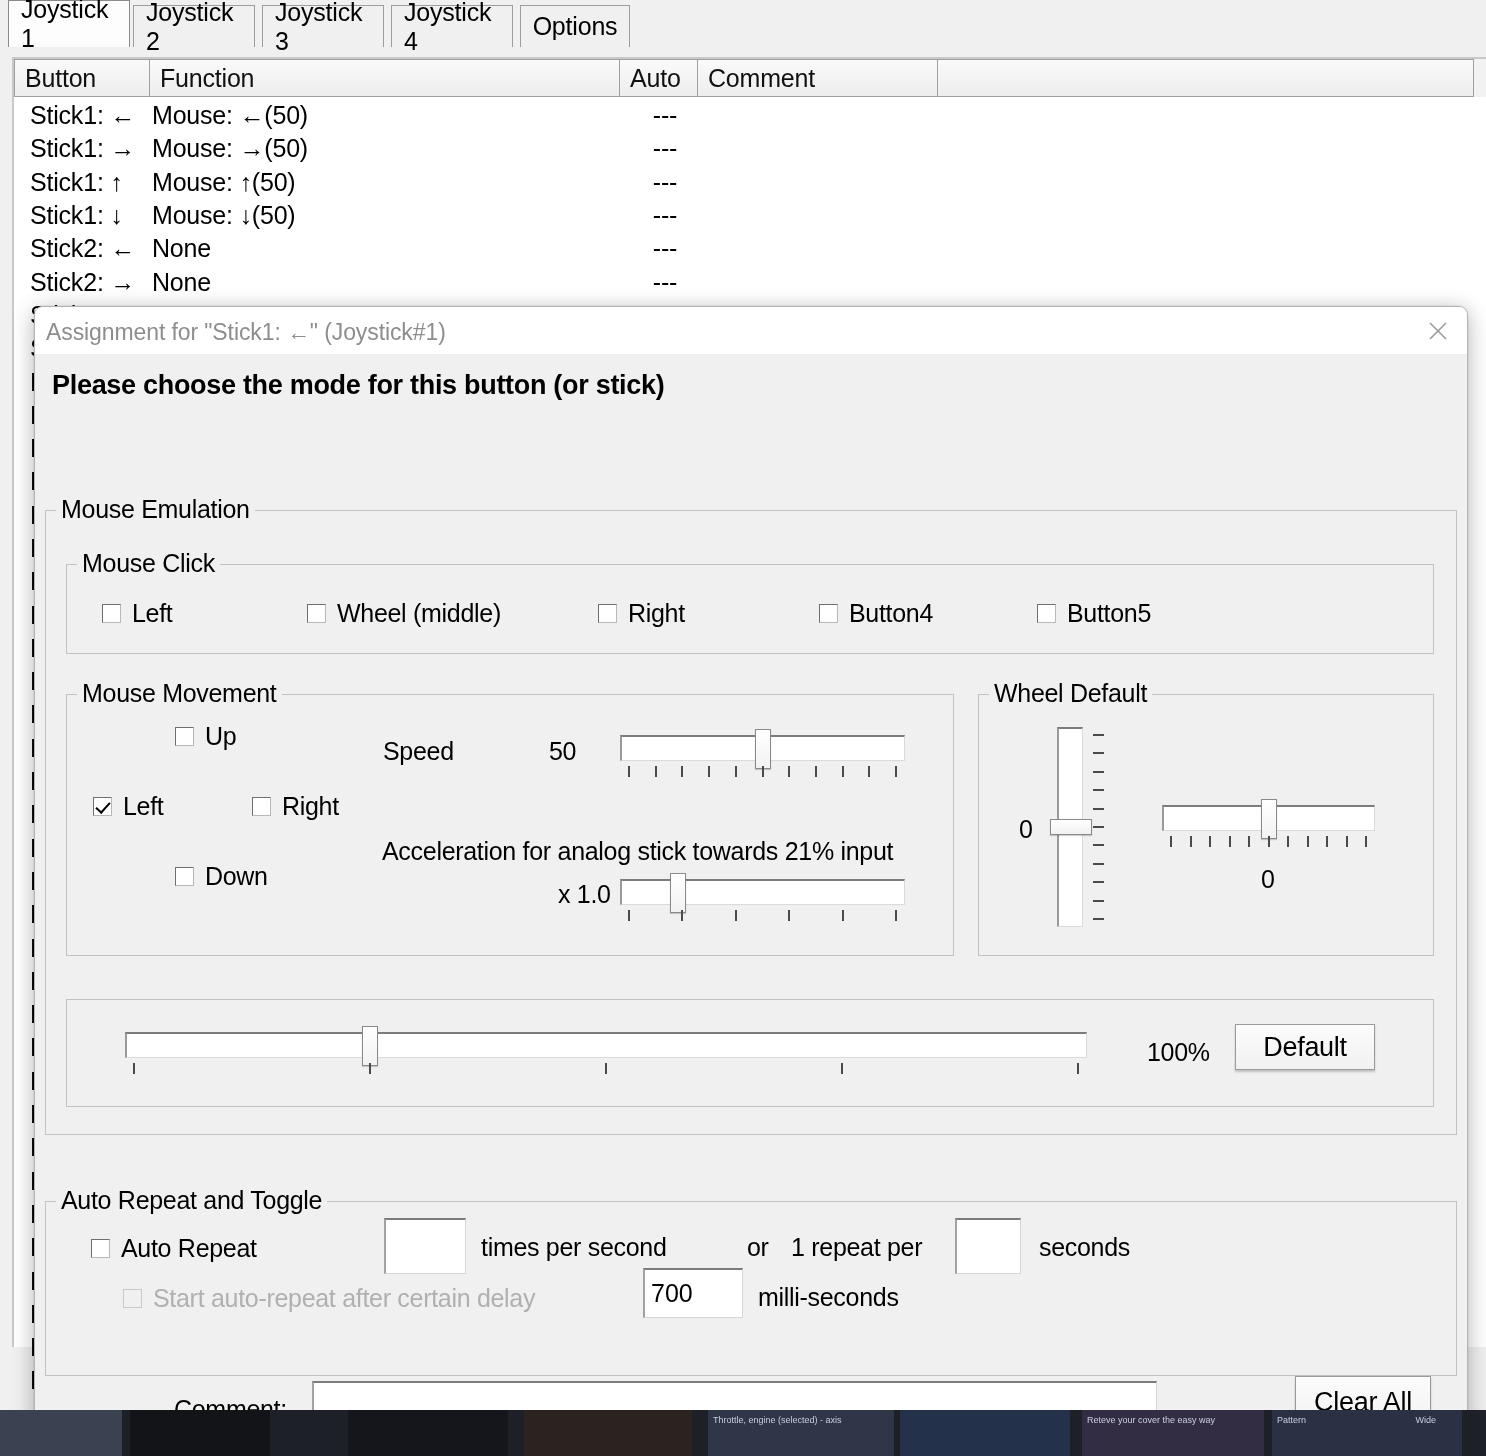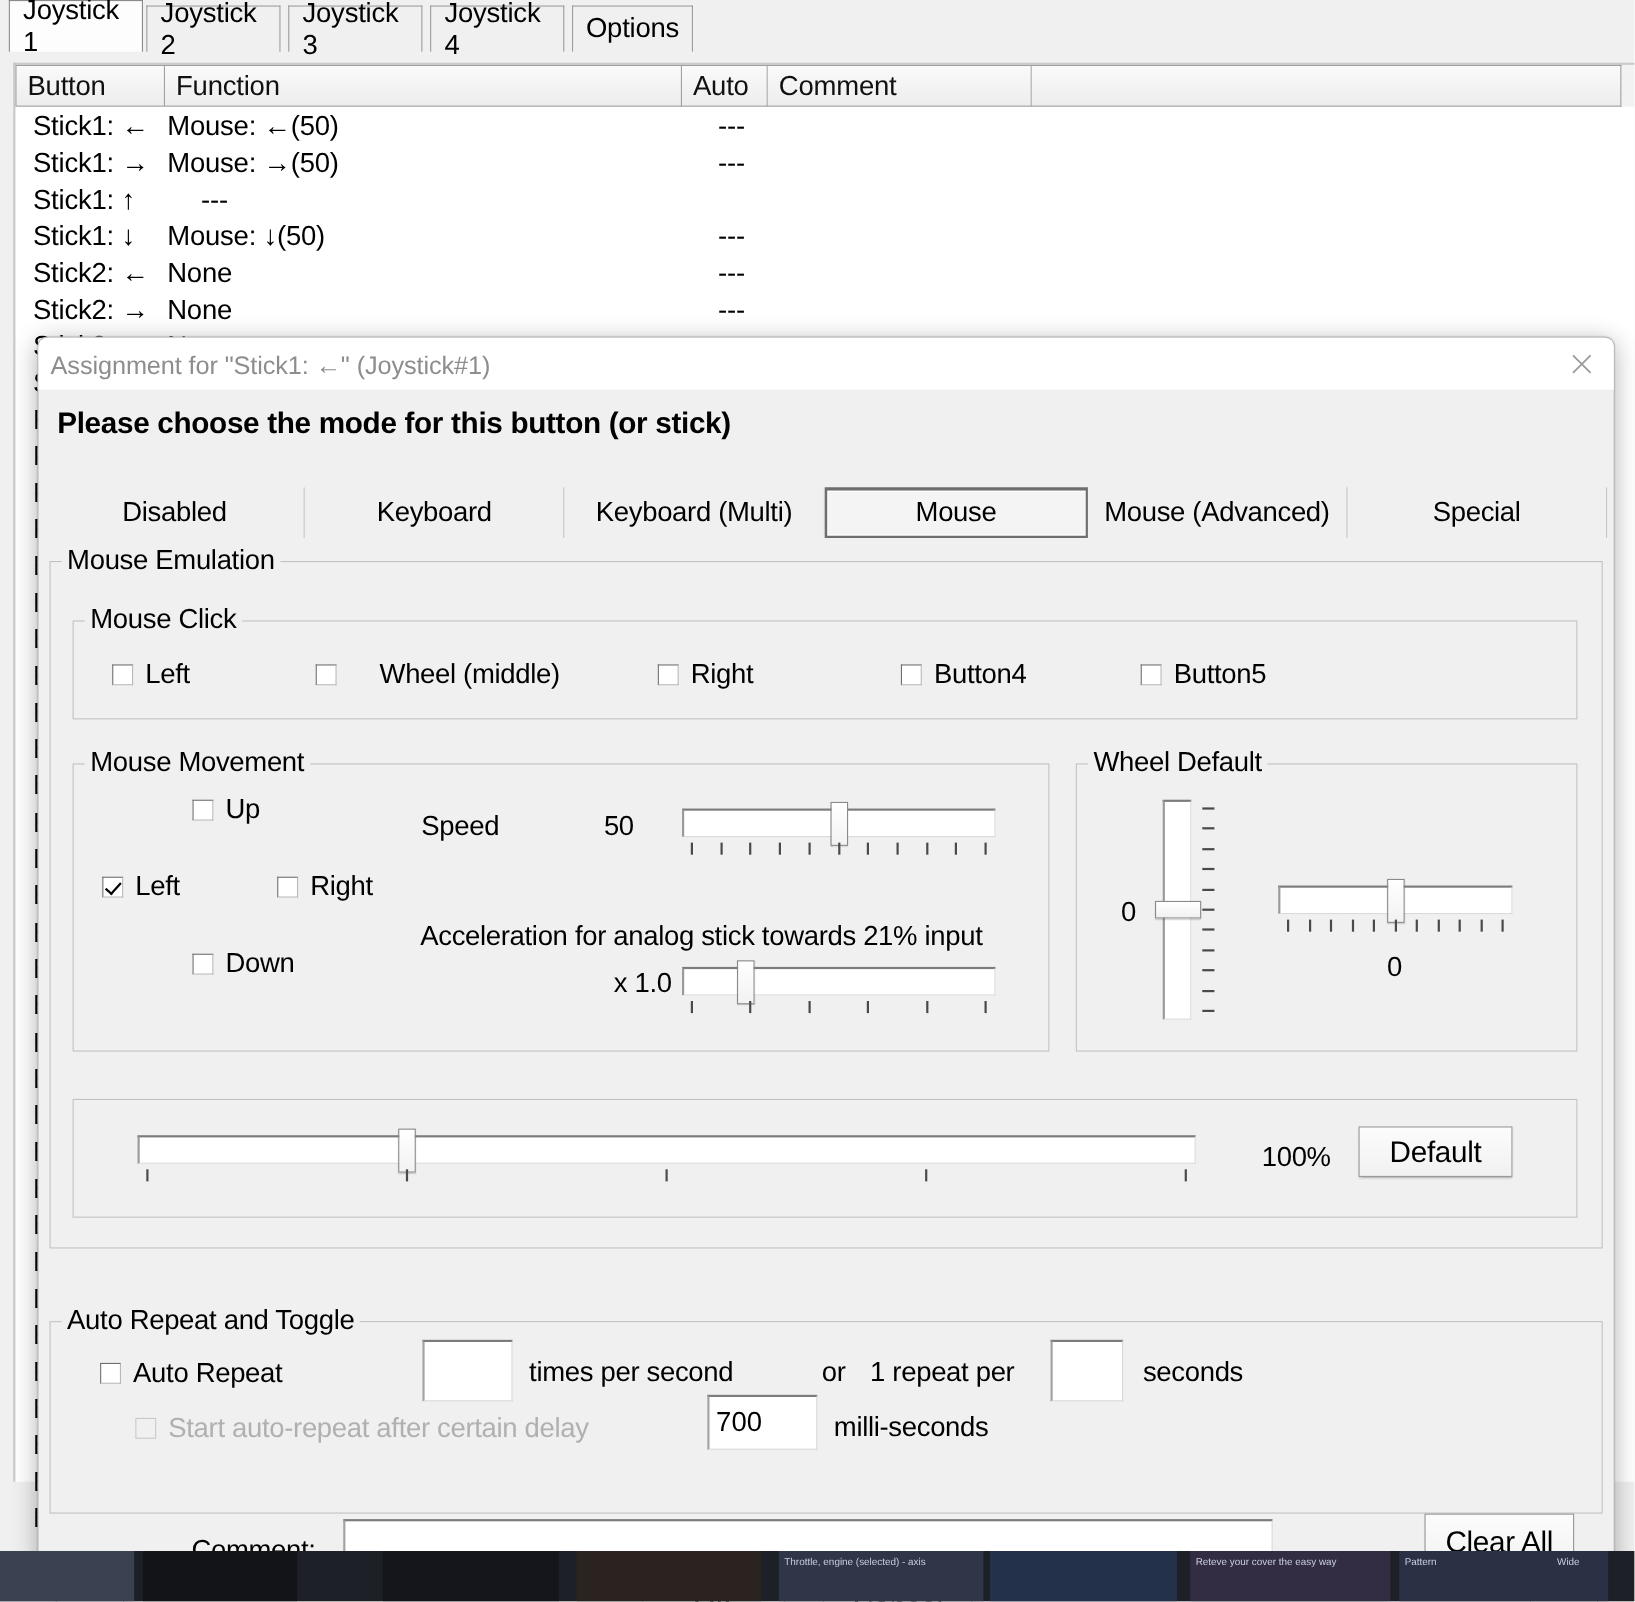--- a/index.html
+++ b/index.html
@@ -302,20 +302,21 @@
             <div class="c-fun">Mouse: ←(50)</div>
             <div class="c-auto">---</div>
           </div>
           <div class="row">
             <div class="c-btn">Stick1: →</div>
             <div class="c-fun">Mouse: →(50)</div>
             <div class="c-auto">---</div>
           </div>
           <div class="row">
             <div class="c-btn">Stick1: ↑</div>
+            <div class="c-fun">Mouse: ↑(50)</div>
             <div class="c-auto">---</div>
           </div>
           <div class="row">
             <div class="c-btn">Stick1: ↓</div>
             <div class="c-fun">Mouse: ↓(50)</div>
             <div class="c-auto">---</div>
           </div>
           <div class="row">
             <div class="c-btn">Stick2: ←</div>
             <div class="c-fun">None</div>
@@ -442,52 +443,32 @@
           <line x1="5" y1="5" x2="21" y2="21" stroke="#9a9a9a" stroke-width="1.6"></line>
           <line x1="21" y1="5" x2="5" y2="21" stroke="#9a9a9a" stroke-width="1.6"></line>
         </svg>
       </div>
     </div>
 
     <div class="dlg-body">
 
       <div class="prompt">Please choose the mode for this button (or stick)</div>
 
-      <div class="modebar">
-        <div class="modebtn">
-          <span>Disabled</span>
-        </div>
-        <div class="modebtn">
-          <span>Keyboard</span>
-        </div>
-        <div class="modebtn">
-          <span>Keyboard (Multi)</span>
-        </div>
-        <div class="modebtn sel">
-          <span>Mouse</span>
-        </div>
-        <div class="modebtn">
-          <span>Mouse (Advanced)</span>
-        </div>
-        <div class="modebtn" style="border-right:1px solid #c6c6c6;">
-          <span>Special</span>
-        </div>
-      </div>
 
       <div class="group" style="left:10px; top:155px; width:1412px; height:625px;">
         <div class="legend">Mouse Emulation</div>
 
         <div class="group" style="left:20px; top:53px; width:1368px; height:90px;">
           <div class="legend">Mouse Click</div>
 
           <div class="cbx" style="position:absolute;left:35px;top:34px;">
             <span class="box"></span>
             <span>Left</span>
           </div>
-          <div class="cbx" style="position:absolute;left:220px;top:34px;gap:28px;">
+          <div class="cbx" style="position:absolute;left:240px;top:34px;">
             <span class="box"></span>
             <span>Wheel (middle)</span>
           </div>
           <div class="cbx" style="position:absolute;left:531px;top:34px;">
             <span class="box"></span>
             <span>Right</span>
           </div>
           <div class="cbx" style="position:absolute;left:752px;top:34px;">
             <span class="box"></span>
             <span>Button4</span>

